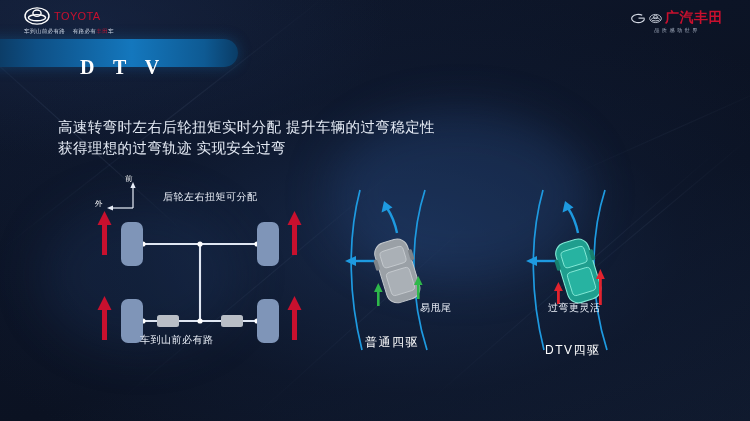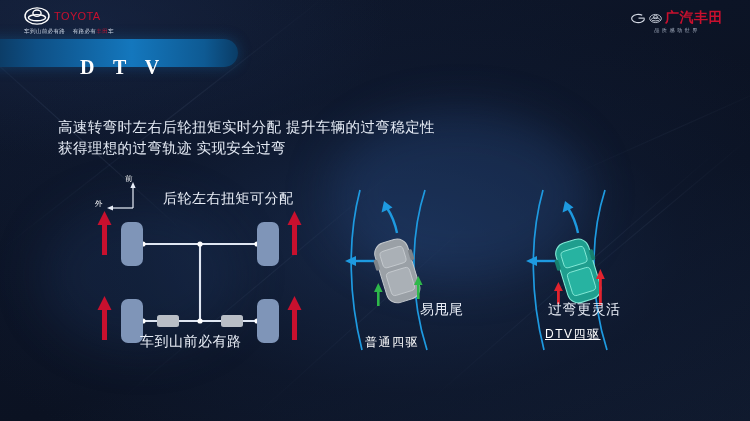--- a/index.html
+++ b/index.html
@@ -142,21 +142,21 @@
     white-space: nowrap;
   }
   .subline.l1 { top: 118px; }
   .subline.l2 { top: 139px; }
 
   
   .panel { position: absolute; }
   .small-label {
     position: absolute;
     color: #e9eef7;
-    font-size: 14px;
+    font-size: 10px;
     letter-spacing: 0.5px;
     white-space: nowrap;
   }
   .axis-label {
     position: absolute;
     color: #ffffff;
     font-size: 7.5px;
   }
   .caption {
     position: absolute;
@@ -356,16 +356,16 @@
           <rect x="44" y="112" width="2.8" height="14"></rect>
           <polygon points="45.4,104 41,113 49.8,113"></polygon>
         </g>
         <g>
           <rect x="86" y="100" width="2.8" height="27"></rect>
           <polygon points="87.4,91 83,101 91.8,101"></polygon>
         </g>
       </g>
     </svg>
     <div class="small-label" style="left:35px; top:123px;">过弯更灵活</div>
-    <div class="caption" style="left:32px; top:148px;text-decoration:underline;">DTV四驱</div>
+    <div class="caption" style="left:32px; top:164px;">DTV四驱</div>
   </div>
 
 </div>
 
 </body></html>

